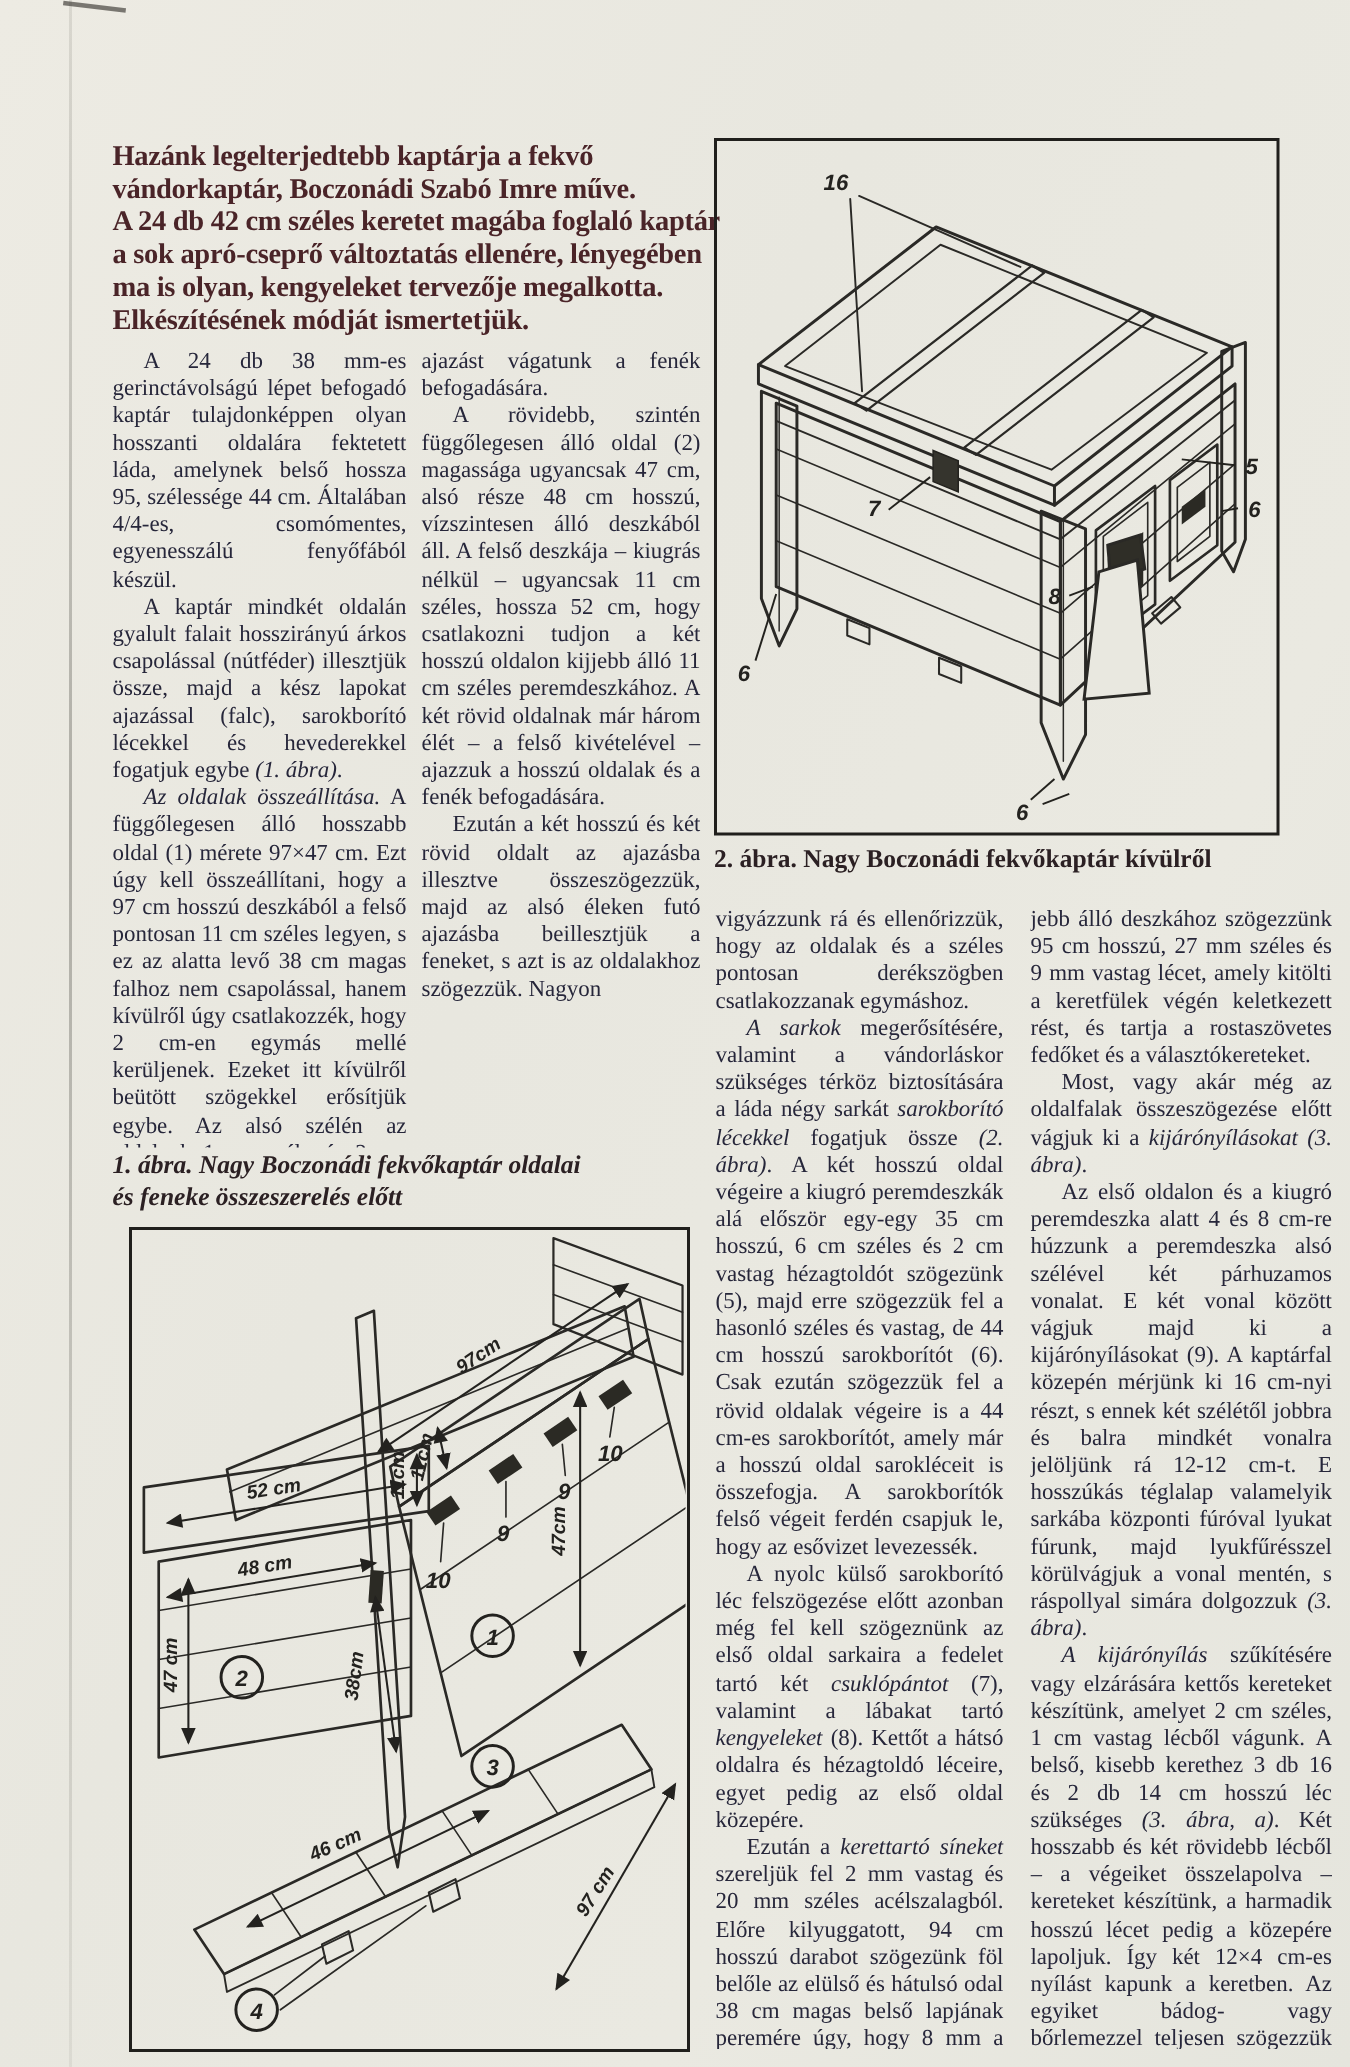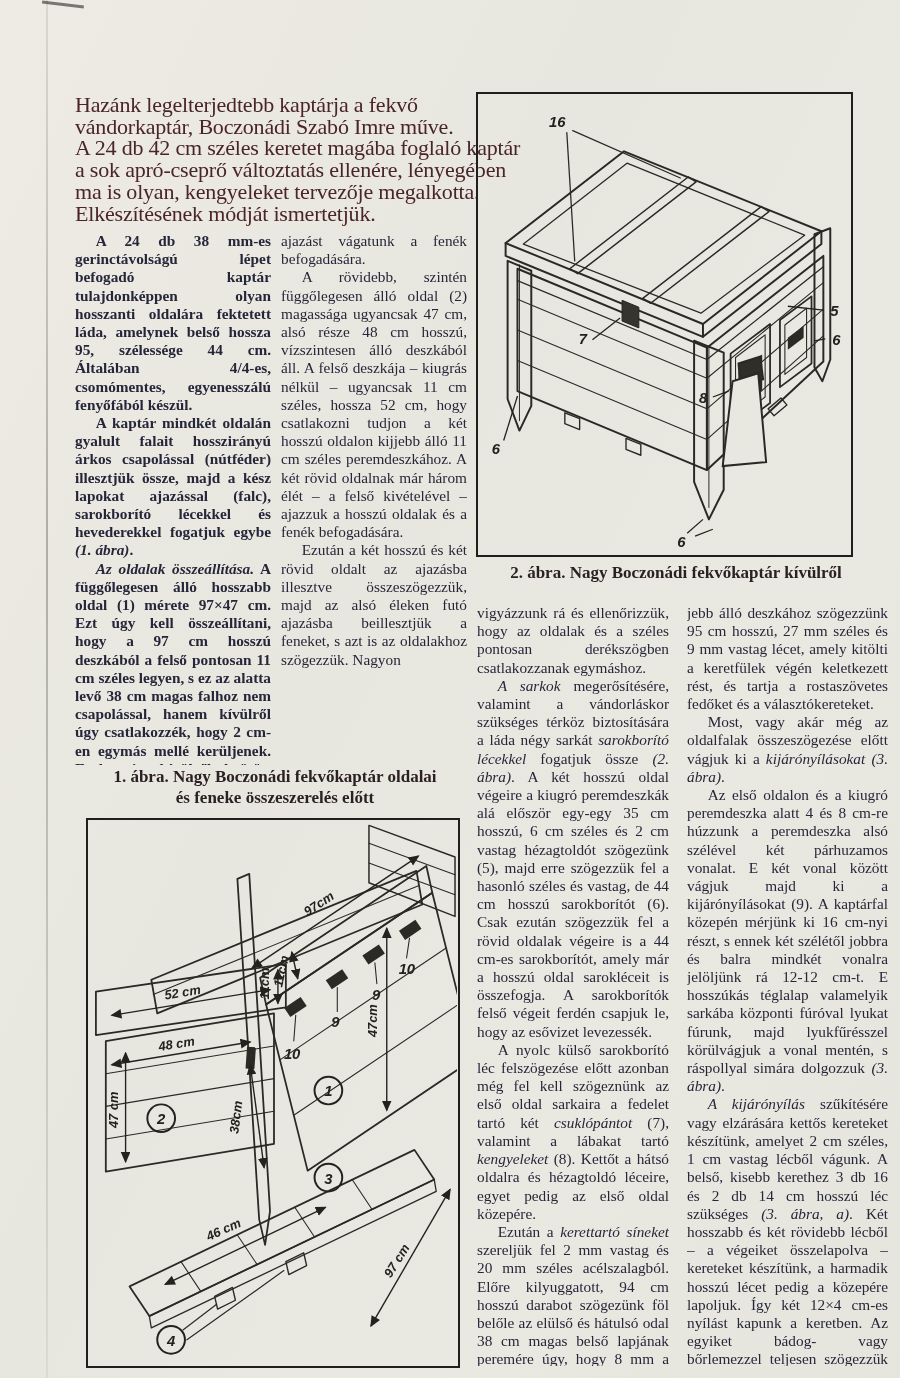--- a/index.html
+++ b/index.html
@@ -11,37 +11,37 @@
   .scan-line{position:absolute;left:46px;top:0;width:2px;height:100%;
     background:linear-gradient(#8a887f33,#55544d66 40%,#8a887f22);}
   .corner-mark{position:absolute;left:42px;top:3px;width:42px;height:3px;background:#3a3832;
     transform:rotate(7deg);opacity:.65;}
   .title{
     position:absolute;left:73px;top:16px;
     font-family:"Liberation Sans",sans-serif;font-weight:bold;
     font-size:56px;letter-spacing:-2px;color:#131312;white-space:nowrap;
   }
   .intro{position:absolute;left:75px;top:94px;width:410px;color:#4a2428;
-    font-weight:normal;font-size:22px;line-height:21.7px;letter-spacing:-.2px;}
+    font-weight:bold;font-size:19px;line-height:21.7px;letter-spacing:-.2px;}
   .intro p{margin:0;text-indent:0;white-space:nowrap;}
   .col{position:absolute;font-size:15.3px;line-height:18.2px;text-align:justify;
     color:#26263a;}
   .col p{margin:0;text-indent:1.35em;}
   .col.nofirst p:first-child{text-indent:0;font-family:Liberation Serif, serif;}
   .col em{font-style:italic;}
-  .col-1{left:75px;top:232px;width:196px;height:533px;overflow:hidden;font-weight:bold;}
+  .col-1{left:75px;top:232px;width:196px;height:533px;overflow:hidden;}
   .col-2{left:281px;top:232px;width:186px;height:533px;overflow:hidden;}
   .col-3{left:477px;top:604px;width:192px;height:762px;overflow:hidden;}
   .col-4{left:687px;top:604px;width:201px;height:762px;overflow:hidden;}
   .figbox{position:absolute;border:2.5px solid #201f1c;box-sizing:border-box;}
   .fig2{left:476px;top:92px;width:377px;height:465px;}
   .fig1{left:86px;top:818px;width:374px;height:550px;}
-  .caption{position:absolute;font-weight:bold;font-size:17px;line-height:21px;color:#2b2023;text-align:center;}
+  .caption{position:absolute;font-weight:bold;font-size:17px;line-height:21px;color:#2b2023;}
   .cap2{left:476px;top:562px;width:400px;}
-  .cap1{left:75px;top:766px;width:400px;}
+  .cap1{left:75px;top:766px;width:400px;font-style:italic;}
   svg text{font-family:"Liberation Sans",sans-serif;font-style:italic;font-weight:bold;fill:#23221f;}
   svg .dim{font-size:13px;}
   svg .num{font-size:15px;}
 </style>
 </head>
 <body>
 
 <div class="page">
   <div class="scan-line"></div>
   <div class="corner-mark"></div>

